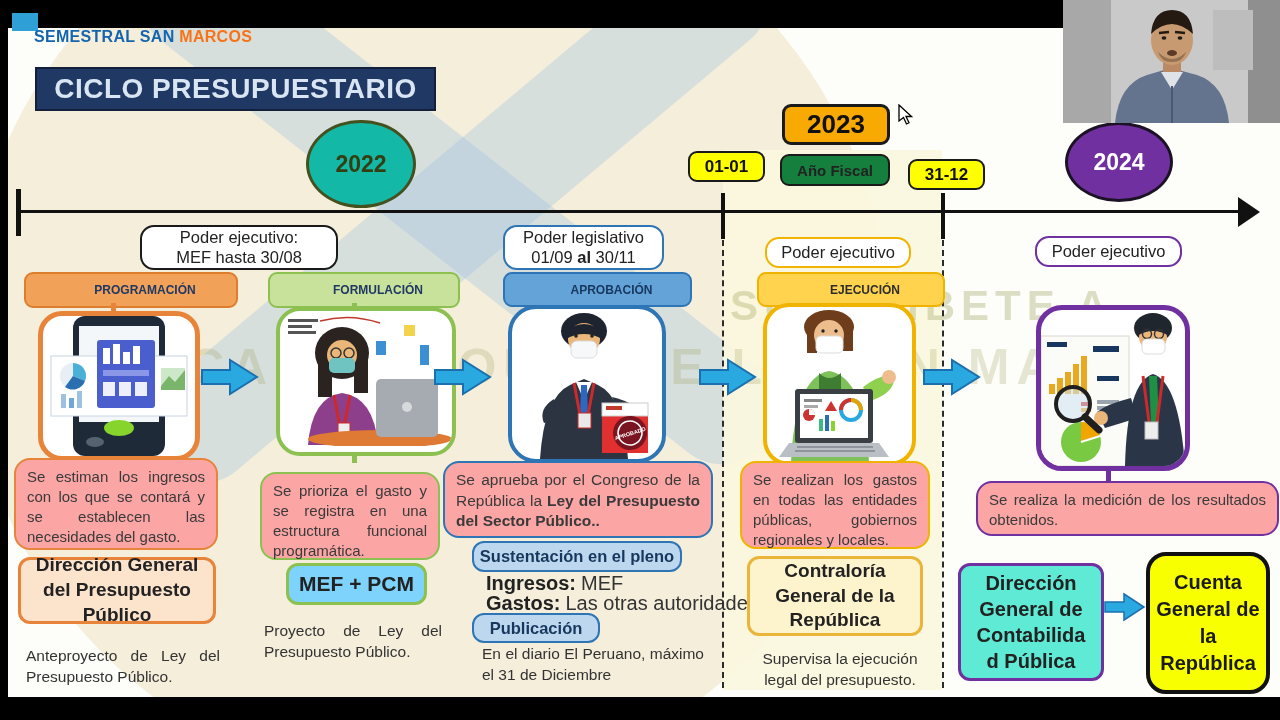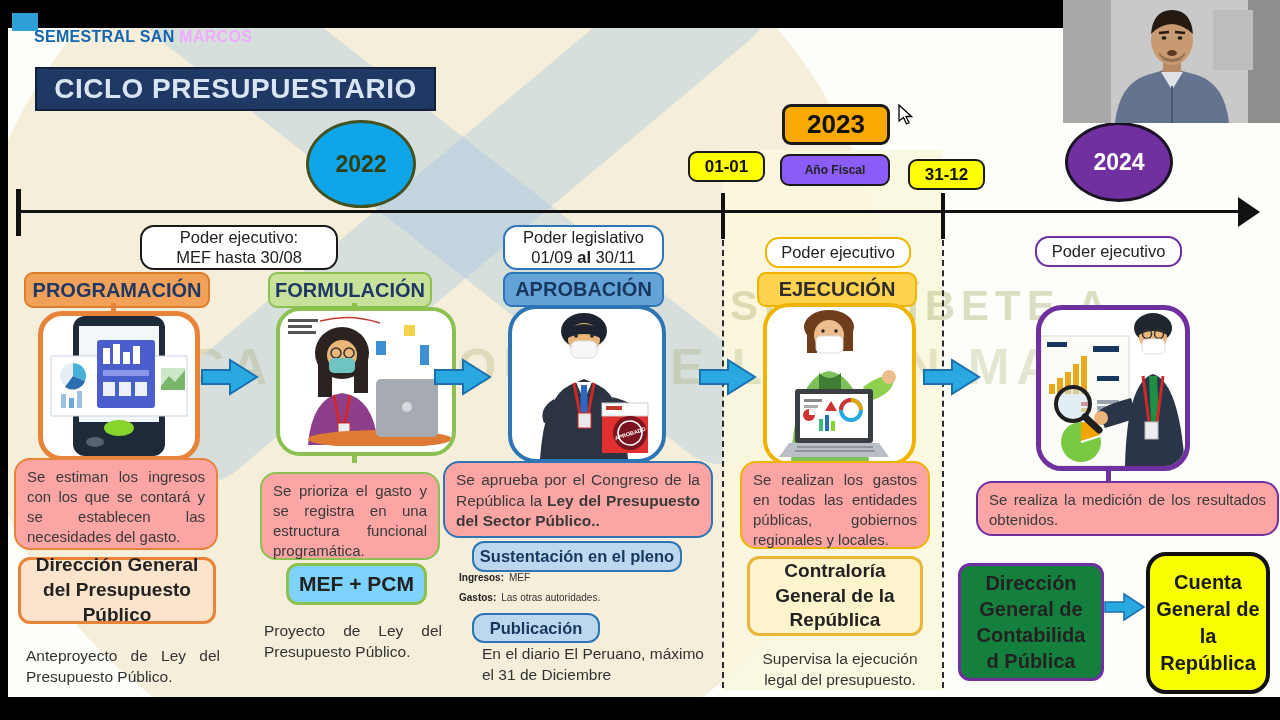--- a/index.html
+++ b/index.html
@@ -12,53 +12,53 @@
   .sw1{left:60px;top:120px;transform:rotate(38deg);}
   .sw2{left:60px;top:130px;transform:rotate(-40deg);}
   .fiscal-band{left:723px;top:150px;width:219px;height:540px;background:rgba(251,247,222,0.92);}
   .watermark{color:rgba(146,152,72,0.30);font-weight:bold;white-space:nowrap;pointer-events:none;}
   .topbar{left:0;top:0;width:1280px;height:28px;background:#000;}
   .leftbar{left:0;top:0;width:8px;height:720px;background:#000;}
   .bottombar{left:0;top:697px;width:1280px;height:23px;background:#000;}
   .logo-sq{left:12px;top:13px;width:26px;height:18px;background:#2f9fd8;}
   .logo-text{left:34px;top:28px;font-size:16px;font-weight:bold;letter-spacing:0.3px;}
   .logo-primary{color:#1565ae;}
-  .logo-secondary{color:#f0abfc;}
+  .logo-secondary{color:#f97316;}
   .title-box{left:35px;top:67px;width:397px;height:40px;background:#1f3864;border:2px solid #141f3c;
              display:flex;align-items:center;justify-content:center;color:#d9e5f2;
              font-size:28px;font-weight:bold;letter-spacing:0.5px;}
   .ellipse{border-radius:50%;display:flex;align-items:center;justify-content:center;font-weight:bold;}
-  .y2022{left:306px;top:120px;width:104px;height:82px;background:#0ea5e9;border:3px solid #44511f;
+  .y2022{left:306px;top:120px;width:104px;height:82px;background:#14b8a6;border:3px solid #44511f;
          color:#333f12;font-size:23px;}
   .y2024{left:1065px;top:122px;width:102px;height:74px;background:#7030a0;border:3px solid #1c1226;
          color:#fff;font-size:23px;}
   .pill{border-radius:9px;display:flex;align-items:center;justify-content:center;font-weight:bold;color:#111;}
   .y2023{left:782px;top:104px;width:102px;height:35px;background:#f8a902;border:3px solid #1a1a1a;font-size:26px;}
-  .fiscal{left:780px;top:154px;width:106px;height:28px;background:#8b5cf6;border:2px solid #1a1a1a;
-          font-size:12px;font-weight:600;color:#222;}
+  .fiscal{left:780px;top:154px;width:106px;height:28px;background:#15803d;border:2px solid #1a1a1a;
+          font-size:15px;font-weight:600;color:#222;}
   .date{background:#ffff00;border:2px solid #1a1a1a;font-size:17px;}
   .d0101{left:688px;top:151px;width:73px;height:27px;}
   .d3112{left:908px;top:159px;width:73px;height:27px;}
   .tl-line{left:18px;top:210px;width:1222px;height:3px;background:#111;}
   .tl-arrow{left:1238px;top:197px;width:0;height:0;border:15px solid transparent;border-left:22px solid #111;}
   .tick{background:#111;width:4px;}
   .tick-l{left:16px;top:189px;height:47px;width:5px;}
   .tick-a{left:721px;top:193px;height:46px;}
   .tick-b{left:941px;top:193px;height:46px;}
   .dash{border-left:2px dashed #2b2b2b;width:0;top:240px;height:448px;}
   .dash-a{left:722px;}
   .dash-b{left:942px;}
   .power{background:#fff;border-radius:14px;display:flex;flex-direction:column;align-items:center;
          justify-content:center;font-size:16.5px;color:#222;line-height:1.18;text-align:center;}
   .pw1{left:140px;top:225px;width:194px;height:41px;border:2.5px solid #1a1a1a;}
   .pw3{left:503px;top:225px;width:157px;height:41px;border:2.5px solid #2e75b6;}
   .pw4{left:765px;top:237px;width:142px;height:27px;border:2.5px solid #f0b400;}
   .pw5{left:1035px;top:236px;width:143px;height:27px;border:2.5px solid #7030a0;}
   .stage-h{border-radius:9px;display:flex;align-items:center;justify-content:center;
-           font-weight:bold;font-size:20px;color:#1f3864;}
+           font-weight:bold;font-size:12px;color:#1f3864;padding-left:28px;}
   .sh1{left:24px;top:272px;width:182px;height:32px;background:#f2a159;border:2.5px solid #dd7e2f;}
   .sh2{left:268px;top:272px;width:160px;height:32px;background:#c9e29b;border:2.5px solid #8cc152;}
   .sh3{left:503px;top:272px;width:157px;height:31px;background:#64a3d8;border:2.5px solid #2e75b6;color:#17375e;}
   .sh4{left:757px;top:272px;width:156px;height:31px;background:#ffd34d;border:2.5px solid #f0b400;color:#2d2d2d;}
   .sh5{left:1030px;top:272px;width:156px;height:31px;background:#b994d1;border:2.5px solid #7030a0;color:#17375e;}
   .stub{width:5px;}
   .panel{background:#fff;border-radius:24px;overflow:hidden;}
   .pn1{left:38px;top:311px;width:152px;height:140px;border:5px solid #e8833a;}
   .pn2{left:276px;top:307px;width:172px;height:141px;border:4px solid #8cc152;}
   .pn3{left:508px;top:305px;width:150px;height:150px;border:4px solid #2e75b6;border-radius:28px;}
@@ -70,33 +70,33 @@
   .dc1{left:14px;top:458px;width:204px;height:92px;border:2.5px solid #e8833a;}
   .dc2{left:260px;top:472px;width:180px;height:88px;border:2.5px solid #8cc152;}
   .dc3{left:443px;top:461px;width:270px;height:77px;border:2.5px solid #2e75b6;font-size:15.5px;}
   .dc4{left:740px;top:461px;width:190px;height:88px;border:2.5px solid #f0b400;}
   .dc5{left:976px;top:481px;width:303px;height:55px;border:2.5px solid #7030a0;}
   .entity{border-radius:12px;display:flex;align-items:center;justify-content:center;text-align:center;
           font-weight:bold;color:#222;padding:4px 8px;box-sizing:border-box;line-height:1.3;}
   .en1{left:18px;top:557px;width:198px;height:67px;background:#fbe3cc;border:3px solid #e8833a;font-size:19px;}
   .en2{left:286px;top:563px;width:141px;height:42px;background:#7dd3fc;border:3px solid #8cc152;font-size:21px;}
   .en4{left:747px;top:556px;width:176px;height:80px;background:#fdf3cd;border:3px solid #e9b63b;font-size:19px;}
-  .en5{left:958px;top:563px;width:146px;height:118px;background:#15803d;border:3px solid #7030a0;font-size:20px;}
+  .en5{left:958px;top:563px;width:146px;height:118px;background:#5eead4;border:3px solid #7030a0;font-size:20px;}
   .result{left:1146px;top:552px;width:116px;height:134px;background:#f7ff00;border:4px solid #111;
           border-radius:20px;display:flex;align-items:center;justify-content:center;text-align:center;
           font-weight:bold;font-size:20px;color:#1a1a1a;line-height:1.35;}
   .note{font-size:15.5px;color:#333;line-height:1.35;text-align:justify;}
   .nt1{left:26px;top:646px;width:194px;}
   .nt2{left:264px;top:621px;width:178px;}
   .nt4{left:752px;top:649px;width:176px;text-align:center;}
   .subhead{background:#bdd7ee;border:2.5px solid #2e75b6;border-radius:12px;display:flex;align-items:center;
            justify-content:center;font-weight:bold;font-size:16.5px;color:#17375e;}
   .sb1{left:472px;top:541px;width:206px;height:27px;}
   .sb2{left:472px;top:613px;width:124px;height:26px;}
-  .kv{left:459px;font-size:10px;color:#333;text-align:right;}
+  .kv{left:486px;font-size:20px;color:#333;text-align:right;}
   .kv b{color:#222;}
   .kv span{margin-left:5px;}
   .pub-note{left:482px;top:644px;width:222px;font-size:15.5px;color:#333;text-align:justify;line-height:1.35;}
   .webcam{left:1063px;top:0;width:217px;height:123px;background:#c4c4c4;overflow:hidden;}
   .cursor{left:897px;top:104px;}
 </style>
 </head>
 <body>
 
 <div class="canvas">

